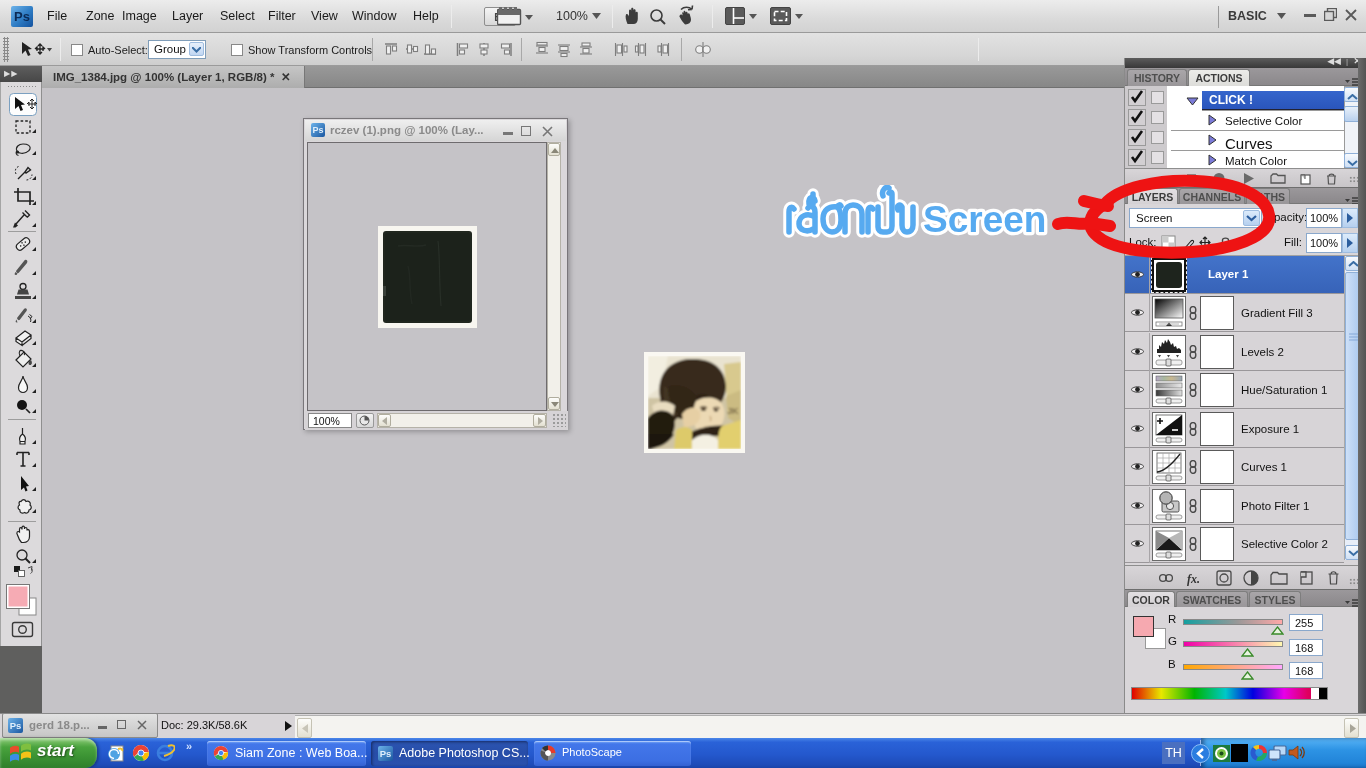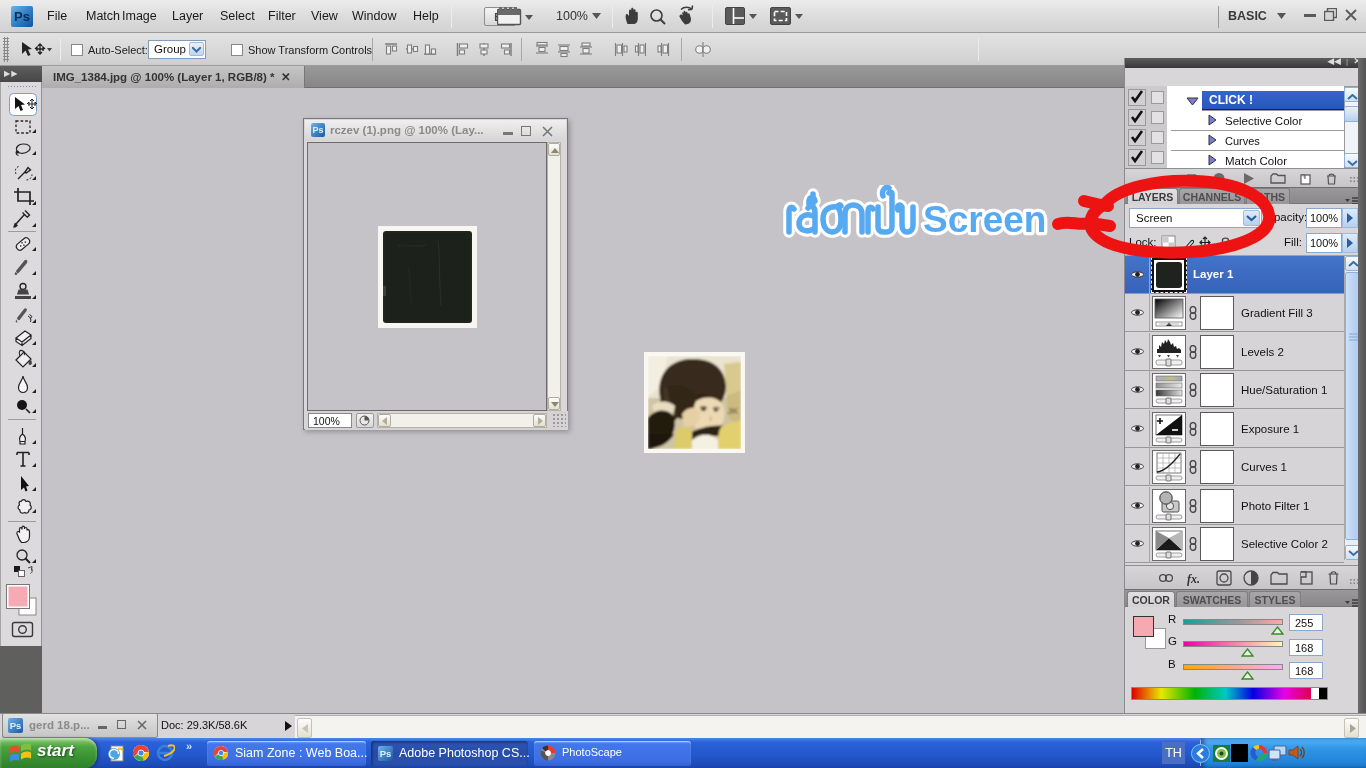--- a/index.html
+++ b/index.html
@@ -57,21 +57,21 @@
   
   #taskbar { left:0px; top:738px; width:1366px; height:30px;
     background:linear-gradient(#4a86e8 0%, #2a62d8 14%, #2458cd 55%, #1e4bb8 90%, #1a43a8 100%); }
 </style>
 </head>
 <body>
 <div id="app">
   <div id="menubar" class="abs">
     <div id="pslogo" class="abs">Ps</div>
     <span class="menuitem" style="left:47px;">File</span>
-    <span class="menuitem" style="left:86px;">Match</span>
+    <span class="menuitem" style="left:86px;">Zone</span>
     <span class="menuitem" style="left:122px;">Image</span>
     <span class="menuitem" style="left:172px;">Layer</span>
     <span class="menuitem" style="left:220px;">Select</span>
     <span class="menuitem" style="left:268px;">Filter</span>
     <span class="menuitem" style="left:311px;">View</span>
     <span class="menuitem" style="left:352px;">Window</span>
     <span class="menuitem" style="left:413px;">Help</span>
     <div class="abs" style="left:451px;top:5px;width:1px;height:23px;background:#aeaeae;border-right:1px solid #ececec;"></div>
     <div class="abs" style="left:484px;top:7px;width:32px;height:19px;background:linear-gradient(#f5f5f5,#d8d8d8);border:1px solid #8e8e8e;border-radius:2px;font-size:10.5px;font-weight:bold;color:#444;text-align:center;line-height:18px;">Br</div>
     <svg class="abs" style="left:497px;top:7px;" width="36" height="19" viewBox="0 0 36 19">
@@ -467,20 +467,30 @@
   </div>
   <div id="toolbar-dark" class="abs"></div>
   <div id="dock" class="abs">
 
     <div class="abs" style="left:0;top:0;width:242px;height:10px;background:linear-gradient(#5c5c5c,#383838);">
       <span style="position:absolute;right:26px;top:-2px;color:#ddd;font-size:9px;">◀◀</span>
       <span style="position:absolute;right:19px;top:-1px;color:#bbb;font-size:8px;">|</span>
       <span style="position:absolute;right:6px;top:-2px;color:#ddd;font-size:9px;font-weight:bold;">✕</span>
     </div>
 
+    <div class="abs" style="left:0;top:10px;width:242px;height:18px;background:linear-gradient(#9b989b,#8b888b);border-bottom:1px solid #777;">
+      <div class="abs" style="left:2px;top:1px;width:60px;height:17px;background:linear-gradient(#a9a6a9,#999699);border:1px solid #7e7e7e;border-bottom:none;border-radius:3px 3px 0 0;font-size:10.5px;font-weight:bold;color:#4e4e4e;text-align:center;line-height:17px;">HISTORY</div>
+      <div class="abs" style="left:63px;top:1px;width:62px;height:18px;background:linear-gradient(#ecece9,#dcdcd9);border:1px solid #7e7e7e;border-bottom:none;border-radius:3px 3px 0 0;font-size:10.5px;font-weight:bold;color:#3c3c3c;text-align:center;line-height:17px;">ACTIONS</div>
+      <div class="abs" style="right:6px;top:5px;width:16px;height:9px;">
+        <svg width="16" height="9">
+            <path d="M0 2 L5 2 L2.5 5 Z" fill="#3c3c3c"></path>
+            <path d="M7 1 L16 1 M7 4 L16 4 M7 7 L16 7" stroke="#3c3c3c" stroke-width="1.6"></path>
+          </svg>
+      </div>
+    </div>
 
     <div class="abs" style="left:0;top:28px;width:242px;height:82px;background:#cdcacd;">
       <div class="abs" style="left:42px;top:0;width:177px;height:82px;background:#fff;"></div>
       <div class="abs" style="left:219px;top:0;width:17px;height:82px;background:#f0f3f8;border:1px solid #9a9a9a;"></div>
       <div class="abs" style="left:236px;top:0;width:6px;height:82px;background:#c6c3c6;"></div>
     </div>
     <div id="actrows">
       <div class="abs" style="left:3px;top:31px;width:18px;height:17px;background:#d2cfd2;border:1px solid #9a9a9a;"></div>
       <div class="abs" style="left:3px;top:51px;width:18px;height:17px;background:#d2cfd2;border:1px solid #9a9a9a;"></div>
       <div class="abs" style="left:3px;top:71px;width:18px;height:17px;background:#d2cfd2;border:1px solid #9a9a9a;"></div>
@@ -504,21 +514,21 @@
       <svg class="abs" style="left:83px;top:56px;" width="9" height="12">
           <path d="M1 1 L8 6 L1 11 Z" fill="#7b7bd8" stroke="#333" stroke-width="1"></path>
         </svg>
       <svg class="abs" style="left:83px;top:76px;" width="9" height="12">
           <path d="M1 1 L8 6 L1 11 Z" fill="#7b7bd8" stroke="#333" stroke-width="1"></path>
         </svg>
       <svg class="abs" style="left:83px;top:96px;" width="9" height="12">
           <path d="M1 1 L8 6 L1 11 Z" fill="#7b7bd8" stroke="#333" stroke-width="1"></path>
         </svg>
       <span class="abs" style="left:100px;top:57px;font-size:11.5px;color:#111;">Selective Color</span>
-      <span class="abs" style="left:100px;top:77px;font-size:11px;color:#111;">Curves</span>
+      <span class="abs" style="left:100px;top:77px;font-size:15px;color:#111;">Curves</span>
       <span class="abs" style="left:100px;top:97px;font-size:11.5px;color:#111;">Match Color</span>
       <div class="abs" style="left:46px;top:72px;width:173px;height:1px;background:#9a9a9a;"></div>
       <div class="abs" style="left:46px;top:92px;width:173px;height:1px;background:#9a9a9a;"></div>
       <div class="abs" style="left:77px;top:52px;width:142px;height:1px;background:#9a9a9a;"></div>
       <div class="abs" style="left:219px;top:29px;width:17px;height:15px;background:linear-gradient(#f8fafd,#cfe0f5);border:1px solid #8fb0d8;border-radius:2px;">
         <svg width="11" height="7" style="position:absolute;left:2px;top:6px;">
             <path d="M1 5 L5.5 1 L10 5" stroke="#3a6ea5" stroke-width="2" fill="none"></path>
           </svg>
       </div>
       <div class="abs" style="left:219px;top:48px;width:17px;height:16px;background:linear-gradient(#e8f0fa,#b8d0ee);border:1px solid #8fb0d8;border-radius:2px;"></div>
@@ -598,21 +608,21 @@
       <div class="lrow" style="top:198px;background:linear-gradient(#4373ca,#3763b8);">
         <svg class="eyeic" viewBox="0 0 16 12">
             <path d="M1 6 C4 2 12 2 15 6 C12 10 4 10 1 6 Z" fill="#f0eef0" stroke="#333" stroke-width="1"></path>
             <circle cx="8" cy="6" r="2.6" fill="#222"></circle>
           </svg>
         <div class="abs" style="left:26px;top:1px;width:36px;height:36px;background:#111;border:1px dashed #efefef;">
           <div class="abs" style="left:2px;top:2px;width:30px;height:30px;background:#fff;">
             <div class="abs" style="left:2px;top:2px;width:26px;height:26px;background:#1e241d;border-radius:3px;"></div>
           </div>
         </div>
-        <span class="abs" style="left:68px;top:12px;font-size:11.5px;font-weight:bold;color:#fff;">Layer 1</span>
+        <span class="abs" style="left:83px;top:12px;font-size:11.5px;font-weight:bold;color:#fff;">Layer 1</span>
       </div>
 
       <div class="lrow" style="top:236px;">
         <svg class="eyeic" viewBox="0 0 16 12">
             <path d="M1 6 C4 2 12 2 15 6 C12 10 4 10 1 6 Z" fill="#f0eef0" stroke="#333" stroke-width="1"></path>
             <circle cx="8" cy="6" r="2.6" fill="#222"></circle>
           </svg>
         <svg class="lthumb" width="34" height="34">
             <defs>
               <linearGradient id="ggrad" x1="0" y1="0" x2="1" y2="1">

